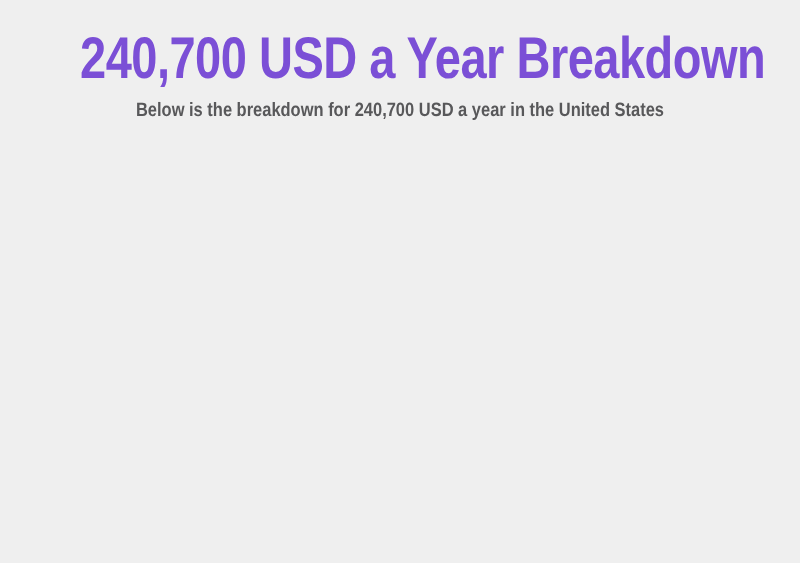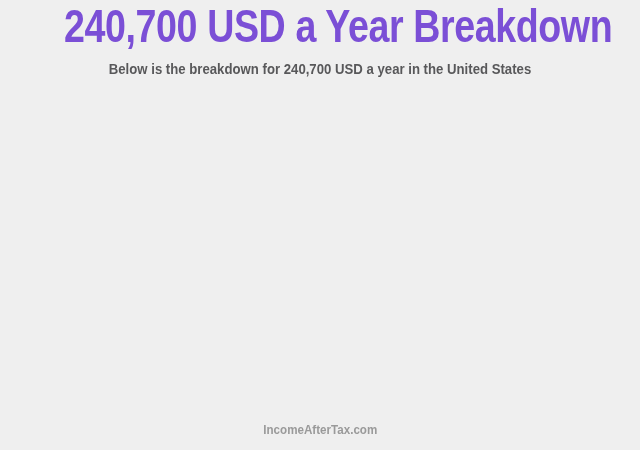--- a/index.html
+++ b/index.html
@@ -24,20 +24,21 @@
     box-sizing: border-box;
   }
 
   
   .header {
     position: absolute;
     top: 0;
     left: 0;
     width: 640px;
     text-align: center;
+    padding-top: 20px;
     box-sizing: border-box;
   }
 
   .page-title {
     display: block;
     margin: 0;
     padding: 0;
     color: #7b4fd6;
     font-family: "Liberation Sans", sans-serif;
     font-size: 47px;
@@ -103,17 +104,14 @@
 
 <div class="page">
 
   <div class="header">
     <h1 class="page-title">240,700 USD a Year Breakdown</h1>
     <p class="page-subtitle">Below is the breakdown for 240,700 USD a year in the United States</p>
   </div>
 
   <div class="chart-region"></div>
 
-  <div class="footer">
-    <span class="watermark">IncomeAfterTax.com</span>
-  </div>
 
 </div>
 
 </body></html>

